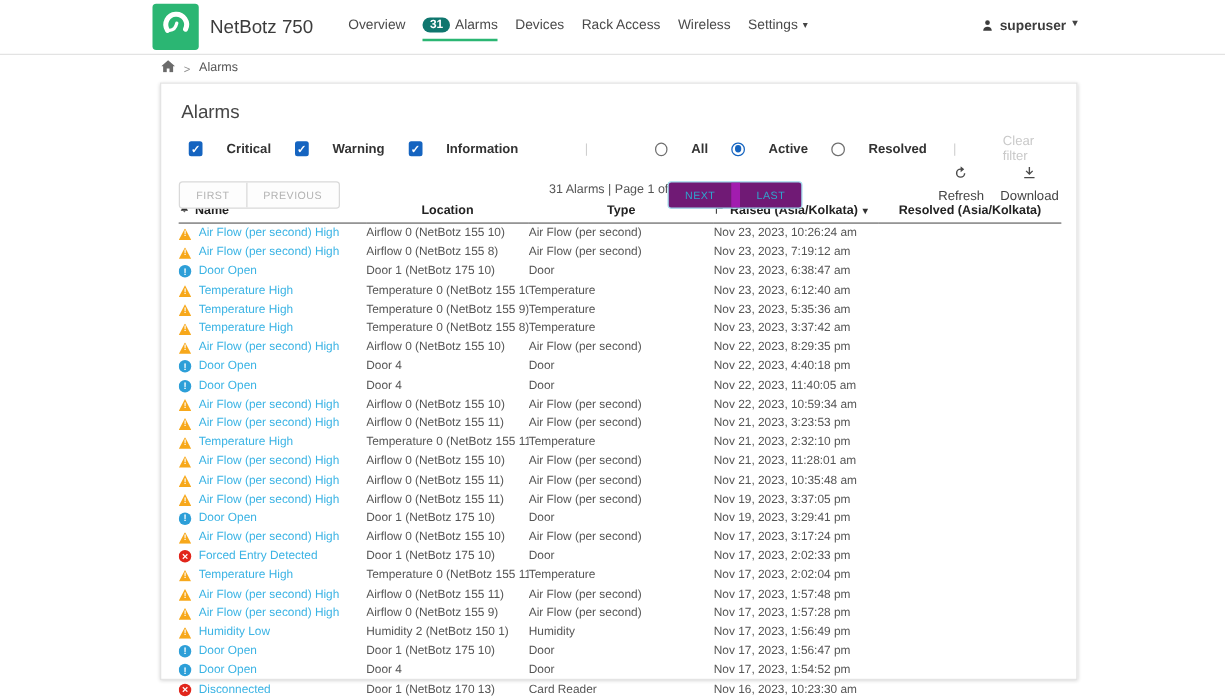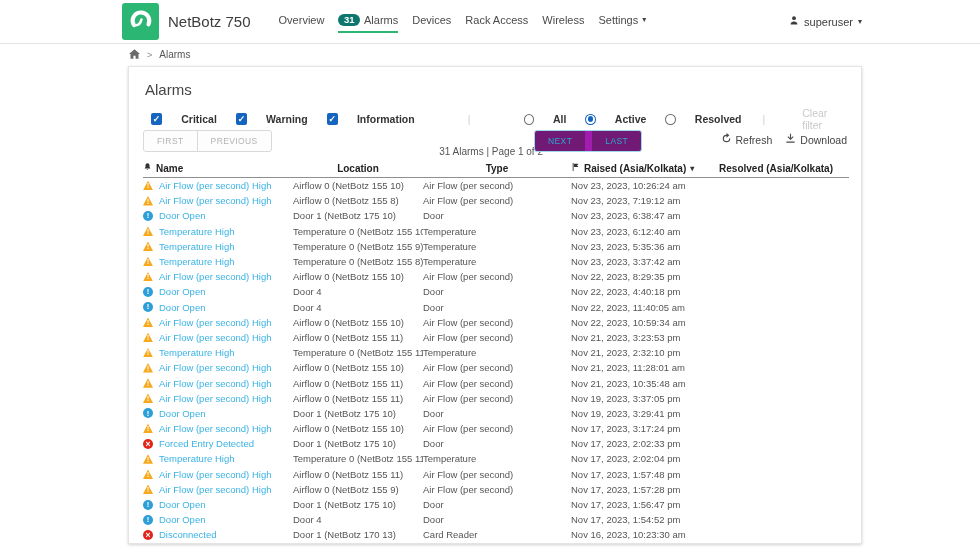--- a/index.html
+++ b/index.html
@@ -12,57 +12,57 @@
   
   .topbar { height:44px; border-bottom:1px solid #e3e3e3; display:flex; align-items:center; background:#fff; }
   .topbar-inner { margin-left:122px; width:740px; display:flex; align-items:center; }
   .logo { width:37px; height:37px; background:#2bb673; border-radius:3px; display:flex; align-items:center; justify-content:center; flex:0 0 auto; cursor:pointer; }
   .app-title { font-size:15px; color:#3c3c3c; margin-left:9px; margin-right:28px; white-space:nowrap;text-align:right; }
   .nav { display:flex; align-items:flex-start; gap:14px; font-size:11px; color:#4a4a4a; }
   .nav-item { display:flex; align-items:center; gap:4px; cursor:pointer; padding:4px 0 5px; border-bottom:2px solid transparent; white-space:nowrap; }
   .nav-item.active { border-bottom-color:#2bb673; }
   .badge { background:#0f766e; color:#fff; border-radius:9px; font-size:9.5px; font-weight:bold; padding:1.5px 5.5px; line-height:1; }
   .caret { font-size:8px; color:#444; line-height:1; }
-  .user { margin-left:auto; display:flex; align-items:center; gap:5px; font-size:11px; color:#3c3c3c; cursor:pointer; }
+  .user { margin-left:auto; display:flex; gap:5px; font-size:11px; color:#3c3c3c; cursor:pointer;font-weight:bold; }
   
   .breadcrumb { height:21px; display:flex; align-items:center; gap:7px; margin-left:129px; font-size:10px; color:#555; }
   .crumb-sep { color:#888; font-size:9px; }
   
   .card { margin:1px 0 0 128px; width:734px; height:478px; background:#fff; border:1px solid #e4e4e4; box-shadow:0 1px 3px rgba(0,0,0,.18); padding:12px 14px 8px; }
   .page-title { font-size:15px; font-weight:400; color:#454545; margin:2px 0 13px 2px; }
   
   .filter-row { display:flex; align-items:center; gap:19px; margin-left:8px; font-size:10.5px; font-weight:bold; color:#333; height:16px; }
   .cb { width:12px; height:12px; background:#1564c0; border-radius:2px; display:inline-flex; align-items:center; justify-content:center; cursor:pointer; }
   .cb::after { content:"✓"; color:#fff; font-size:9px; font-weight:bold; line-height:1; }
   .radio { width:11px; height:11px; border:1px solid #6f6f6f; border-radius:50%; position:relative; cursor:pointer; background:#fff; }
   .radio.sel { border-color:#1564c0; }
   .radio.sel::after { content:""; position:absolute; inset:1.5px; background:#1564c0; border-radius:50%; }
   .sep { color:#cfcfcf; font-weight:normal; padding:0 2px; }
   .clear-filter { color:#c9c9c9; font-weight:normal; cursor:default;margin-left:16px; }
   .flt-gap { width:14px; }
   
   .pager { position:relative; height:23px; margin-top:3px; }
-  .btn-group { position:absolute; top:0; display:inline-flex; border-radius:3px; overflow:hidden; }
+  .btn-group { position:absolute; top:15px; display:inline-flex; border-radius:3px; overflow:hidden; }
   .btn-group.disabled { border:1px solid #d9d9d9; background:#fdfdfd; }
   .btn-group.cyan { border:1px solid #a0d9ec; background:#701a75; left:391px; }
   .btn { font-family:inherit; font-size:8.5px; letter-spacing:.4px; padding:5px 13px; background:transparent; border:none; cursor:pointer; }
   .btn-group.disabled .btn { color:#b3b3b3; }
   .btn-group.disabled .btn + .btn { border-left:1px solid #d9d9d9; }
   .btn-group.cyan .btn { color:#2fa6cd; }
   .btn-group.cyan .btn + .btn { border-left:7px solid #a21caf; }
   .pager-summary { position:absolute; left:108px; width:292px; top:4px; text-align:right; font-size:10px; color:#555;margin-top:12px; }
   .actions { position:absolute; right:0; top:3px; display:flex; align-items:center; gap:13px; font-size:10.5px; color:#444; }
-  .action { display:flex; align-items:center; gap:4px; cursor:pointer; }
+  .action { display:flex; align-items:center; gap:4px; cursor:pointer;flex-direction:column; }
   
   table { border-collapse:collapse; table-layout:fixed; width:706px; margin-top:7px; }
   col.c-name{width:150px} col.c-loc{width:130px} col.c-type{width:148px} col.c-raised{width:132px} col.c-res{width:146px}
   thead th { text-align:center; font-size:10px; color:#222; padding:2px 0 3px; border-bottom:1px solid #8f8f8f; }
   .th-inner { display:flex; align-items:center; gap:4px; }
   tbody td { font-size:9.5px; color:#555; padding:2.1px 0; white-space:nowrap; overflow:hidden; }
-  .name-wrap { display:flex; align-items:center; }
+  .name-wrap { display:flex; align-items:flex-end; }
   .alarm-link { color:#3ab3e4; text-decoration:none; cursor:pointer; }
   .sev { width:10px; height:10px; margin-right:6px; flex:0 0 auto; display:inline-flex; align-items:center; justify-content:center; }
   .sev::after { color:#fff; font-weight:bold; line-height:1; }
   .sev-warning { background:#f7a81b; clip-path:polygon(50% 0,100% 100%,0 100%); height:9.5px; align-items:flex-end; }
   .sev-warning::after { content:"!"; font-size:6.5px; padding-bottom:.5px; }
   .sev-info { background:#2d9fd8; border-radius:50%; }
   .sev-info::after { content:"!"; font-size:7.5px; }
   .sev-critical { background:#e1251b; border-radius:50%; }
   .sev-critical::after { content:"×"; font-size:8.5px; }
   .sort-caret { font-size:8px; color:#333; }
@@ -464,20 +464,32 @@
             </span>
           </td>
           <td>Airflow 0 (NetBotz 155 9)</td>
           <td>Air Flow (per second)</td>
           <td>Nov 17, 2023, 1:57:28 pm</td>
           <td></td>
         </tr>
         <tr>
           <td>
             <span class="name-wrap">
+              <span class="sev sev-warning"></span>
+              <a class="alarm-link">Humidity Low</a>
+            </span>
+          </td>
+          <td>Humidity 2 (NetBotz 150 1)</td>
+          <td>Humidity</td>
+          <td>Nov 17, 2023, 1:56:49 pm</td>
+          <td></td>
+        </tr>
+        <tr>
+          <td>
+            <span class="name-wrap">
               <span class="sev sev-info"></span>
               <a class="alarm-link">Door Open</a>
             </span>
           </td>
           <td>Door 1 (NetBotz 175 10)</td>
           <td>Door</td>
           <td>Nov 17, 2023, 1:56:47 pm</td>
           <td></td>
         </tr>
         <tr>

